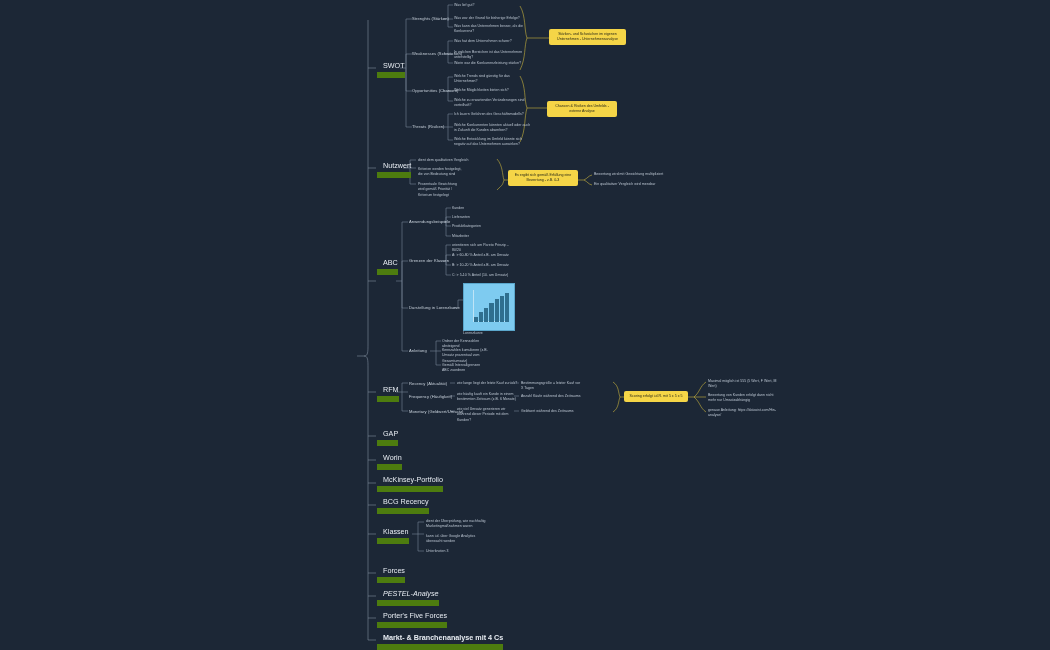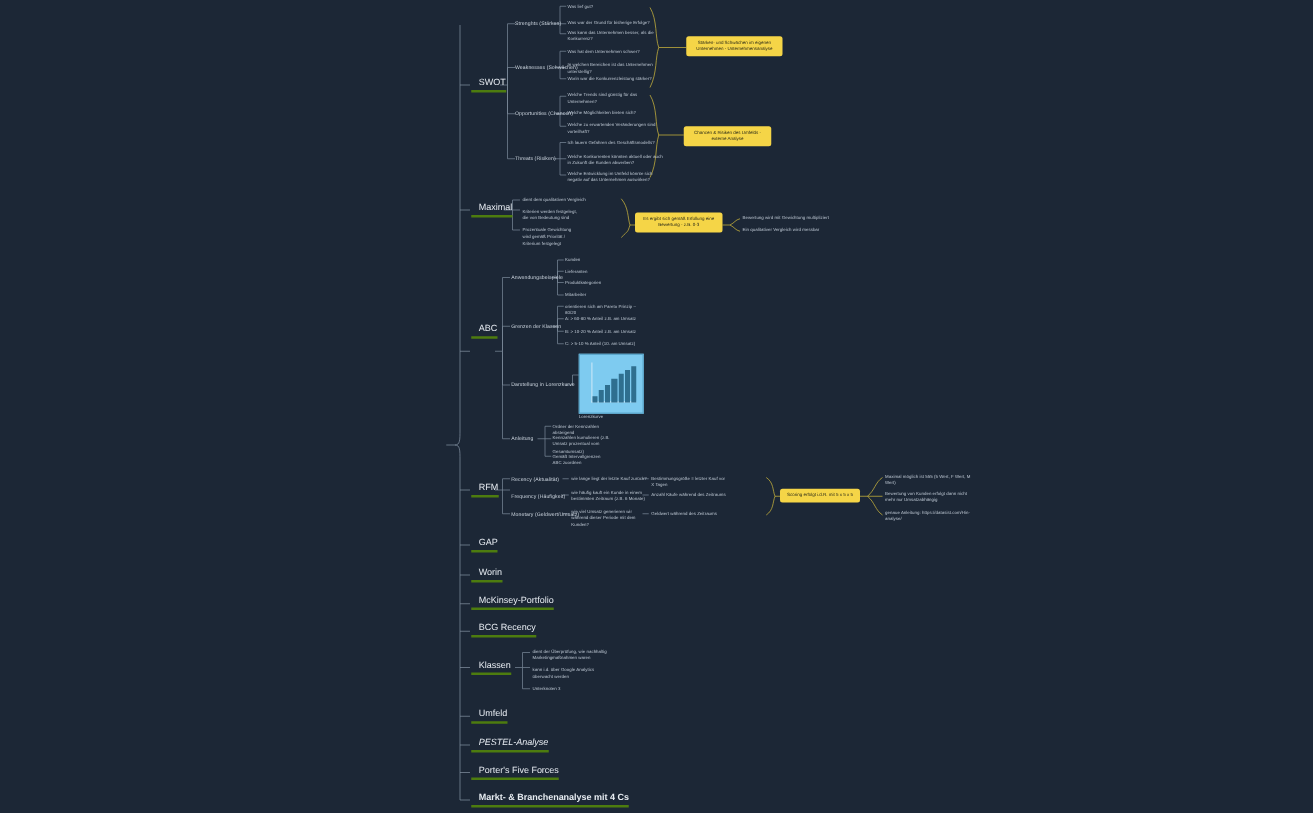--- a/index.html
+++ b/index.html
@@ -18,21 +18,21 @@
     position:absolute;left:271px;top:341px;width:85px;height:30px;
     border:1px solid #9aa7b6;border-radius:4px;
     display:flex;align-items:center;justify-content:center;text-align:center;
     font-size:8.5px;line-height:1.35;color:#eef2f7;font-weight:bold;
     padding:0 5px;box-sizing:content-box;
   }
 
   
   .l1{
     position:absolute;font-size:7.2px;color:#e7ecf2;
-    border-bottom:2px solid #4d7c0f;padding:0 0 2px 6px;
+    border-bottom:6px solid #4d7c0f;padding:0 0 2px 6px;
     white-space:nowrap;
     text-align:right;
   }
 
   
   .l2{
     position:absolute;font-size:4.1px;color:#c9d2dc;white-space:nowrap;
     letter-spacing:.02em;
   }
   
@@ -182,29 +182,29 @@
 
     <g fill="none" stroke="#7f8d9d" stroke-width="0.55">
       <path d="M412 534 L418 534 L418 522 L424 522"></path>
       <path d="M418 534 L424 534"></path>
       <path d="M418 534 L418 551 L424 551"></path>
     </g>
   </svg>
 
 
   <div class="l1" style="left:377px;top:61px;">SWOT</div>
-  <div class="l1" style="left:377px;top:161px;">Maximal</div>
+  <div class="l1" style="left:377px;top:161px;">Nutzwert</div>
   <div class="l1" style="left:377px;top:258px;">ABC</div>
   <div class="l1" style="left:377px;top:385px;">RFM</div>
   <div class="l1" style="left:377px;top:429px;">GAP</div>
   <div class="l1" style="left:377px;top:453px;">Worin</div>
   <div class="l1" style="left:377px;top:475px;">McKinsey-Portfolio</div>
   <div class="l1" style="left:377px;top:497px;">BCG Recency</div>
   <div class="l1" style="left:377px;top:527px;">Klassen</div>
-  <div class="l1" style="left:377px;top:566px;">Umfeld</div>
+  <div class="l1" style="left:377px;top:566px;">Forces</div>
   <div class="l1" style="left:377px;top:589px;font-style:italic;">PESTEL-Analyse</div>
   <div class="l1" style="left:377px;top:611px;">Porter's Five Forces</div>
   <div class="l1" style="left:377px;top:633px;font-weight:bold;">Markt- &amp; Branchenanalyse mit 4 Cs</div>
 
   <div class="l2" style="left:412px;top:16px;">Strenghts (Stärken)</div>
   <div class="l2" style="left:412px;top:51px;">Weaknesses (Schwächen)</div>
   <div class="l2" style="left:412px;top:88px;">Opportunities (Chancen)</div>
   <div class="l2" style="left:412px;top:124px;">Threats (Risiken)</div>
 
   <div class="leaf w1" style="left:454px;top:3px;">Was lief gut?</div>

